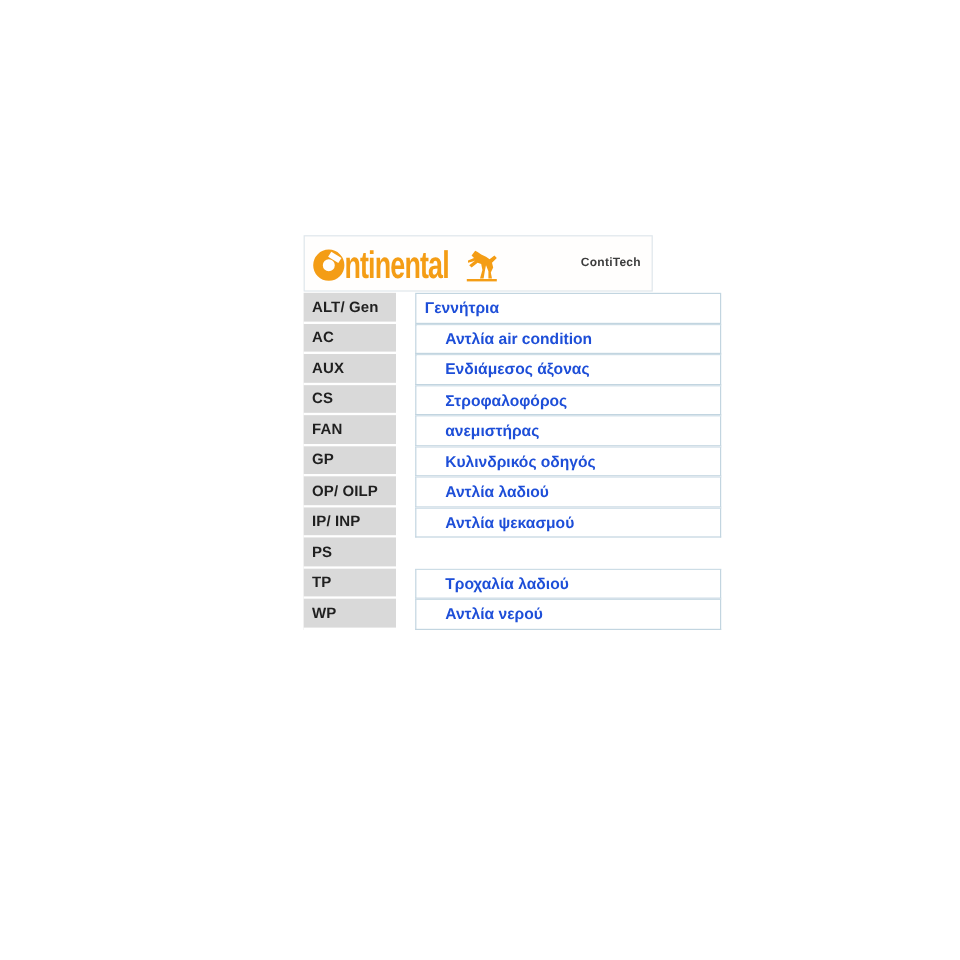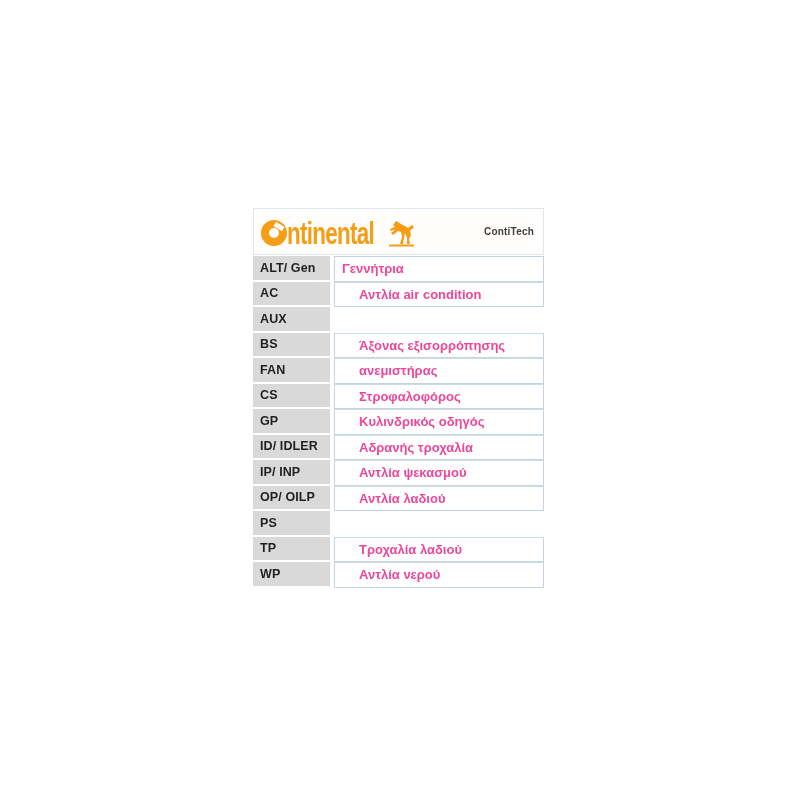--- a/index.html
+++ b/index.html
@@ -13,21 +13,21 @@
   .canvas {
     position: relative;
     width: 800px;
     height: 800px;
     background: #ffffff;
     overflow: hidden;
   }
   .brand-card {
     position: absolute;
     left: 253px;
-    top: 208px;
+    top: 196px;
     width: 291px;
   }
   
   .brand-header {
     box-sizing: border-box;
     height: 47px;
     border: 1px solid #dfe6ec;
     background: #fffefd;
     display: flex;
     align-items: center;
@@ -80,21 +80,21 @@
     margin-bottom: 0px;
   }
   .division {
     font-size: 10px;
     font-weight: bold;
     color: #3d3d3d;
     letter-spacing: 0.2px;
   }
   
   .abbr-table {
-    width: 291px;
+    width: 348px;
   }
   .row {
     display: flex;
     height: 25.5px;
     box-sizing: border-box;
   }
   .cell-code {
     box-sizing: border-box;
     width: 77px;
     background: #d9d9d9;
@@ -103,29 +103,29 @@
     align-items: center;
     padding-left: 7px;
     font-size: 12.5px;
     font-weight: bold;
     color: #1f1f1f;
     letter-spacing: 0.1px;
   }
   .cell-desc {
     box-sizing: border-box;
     flex: 1;
-    margin-left: 4px;
+    margin-left: 16px;
     background: #ffffff;
     border: 1px solid #c2d5e0;
     display: flex;
     align-items: center;
     padding-left: 7px;
     font-size: 13px;
     font-weight: bold;
-    color: #ec4899;
+    color: #1d4ed8;
   }
   .row + .row .cell-desc {
     border-top: 1px solid #cdddE6;
     padding-left: 24px;
   }
 </style>
 </head>
 <body>
 
 <div class="canvas">
@@ -149,48 +149,41 @@
       <div class="row">
         <div class="cell-code">ALT/ Gen</div>
         <div class="cell-desc">Γεννήτρια</div>
       </div>
       <div class="row">
         <div class="cell-code">AC</div>
         <div class="cell-desc">Αντλία air condition</div>
       </div>
       <div class="row">
         <div class="cell-code">AUX</div>
+        <div class="cell-desc">Ενδιάμεσος άξονας</div>
       </div>
       <div class="row">
-        <div class="cell-code">BS</div>
-        <div class="cell-desc">Άξονας εξισορρόπησης</div>
+        <div class="cell-code">CS</div>
+        <div class="cell-desc">Στροφαλοφόρος</div>
       </div>
       <div class="row">
         <div class="cell-code">FAN</div>
         <div class="cell-desc">ανεμιστήρας</div>
       </div>
       <div class="row">
-        <div class="cell-code">CS</div>
-        <div class="cell-desc">Στροφαλοφόρος</div>
-      </div>
-      <div class="row">
         <div class="cell-code">GP</div>
         <div class="cell-desc">Κυλινδρικός οδηγός</div>
       </div>
       <div class="row">
-        <div class="cell-code">ID/ IDLER</div>
-        <div class="cell-desc">Αδρανής τροχαλία</div>
+        <div class="cell-code">OP/ OILP</div>
+        <div class="cell-desc">Αντλία λαδιού</div>
       </div>
       <div class="row">
         <div class="cell-code">IP/ INP</div>
         <div class="cell-desc">Αντλία ψεκασμού</div>
-      </div>
-      <div class="row">
-        <div class="cell-code">OP/ OILP</div>
-        <div class="cell-desc">Αντλία λαδιού</div>
       </div>
       <div class="row">
         <div class="cell-code">PS</div>
       </div>
       <div class="row">
         <div class="cell-code">TP</div>
         <div class="cell-desc">Τροχαλία λαδιού</div>
       </div>
       <div class="row">
         <div class="cell-code">WP</div>

